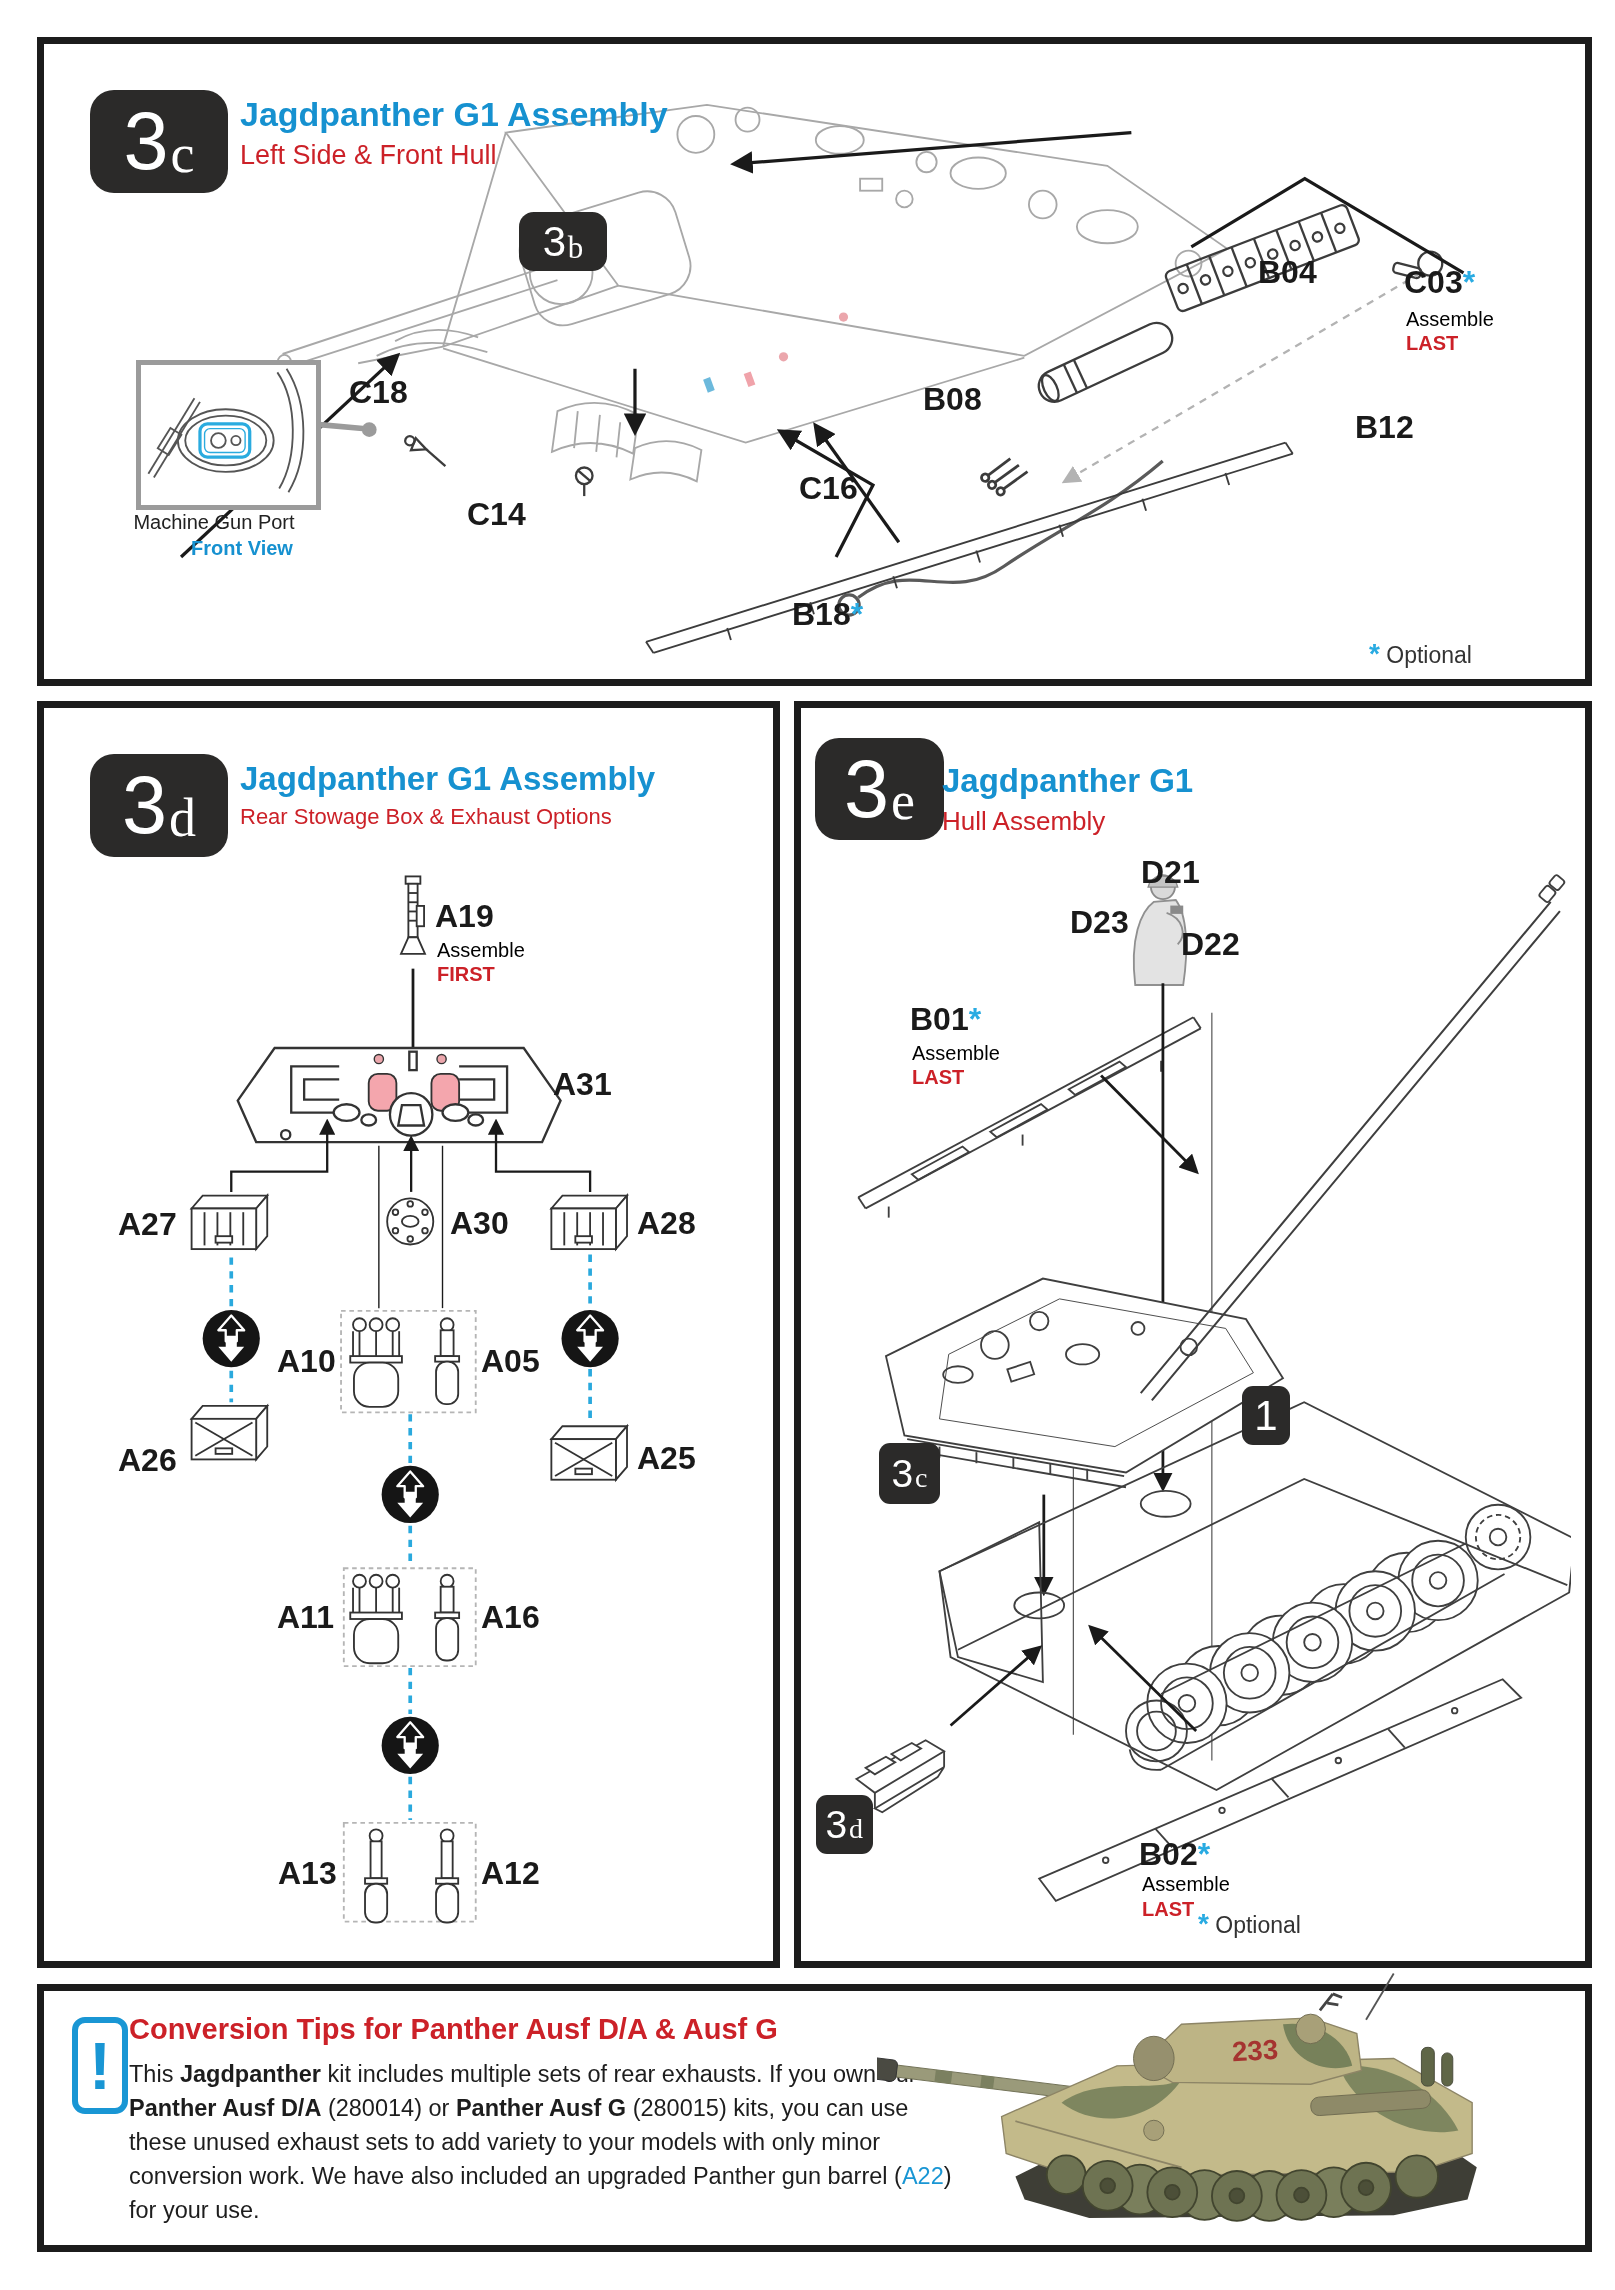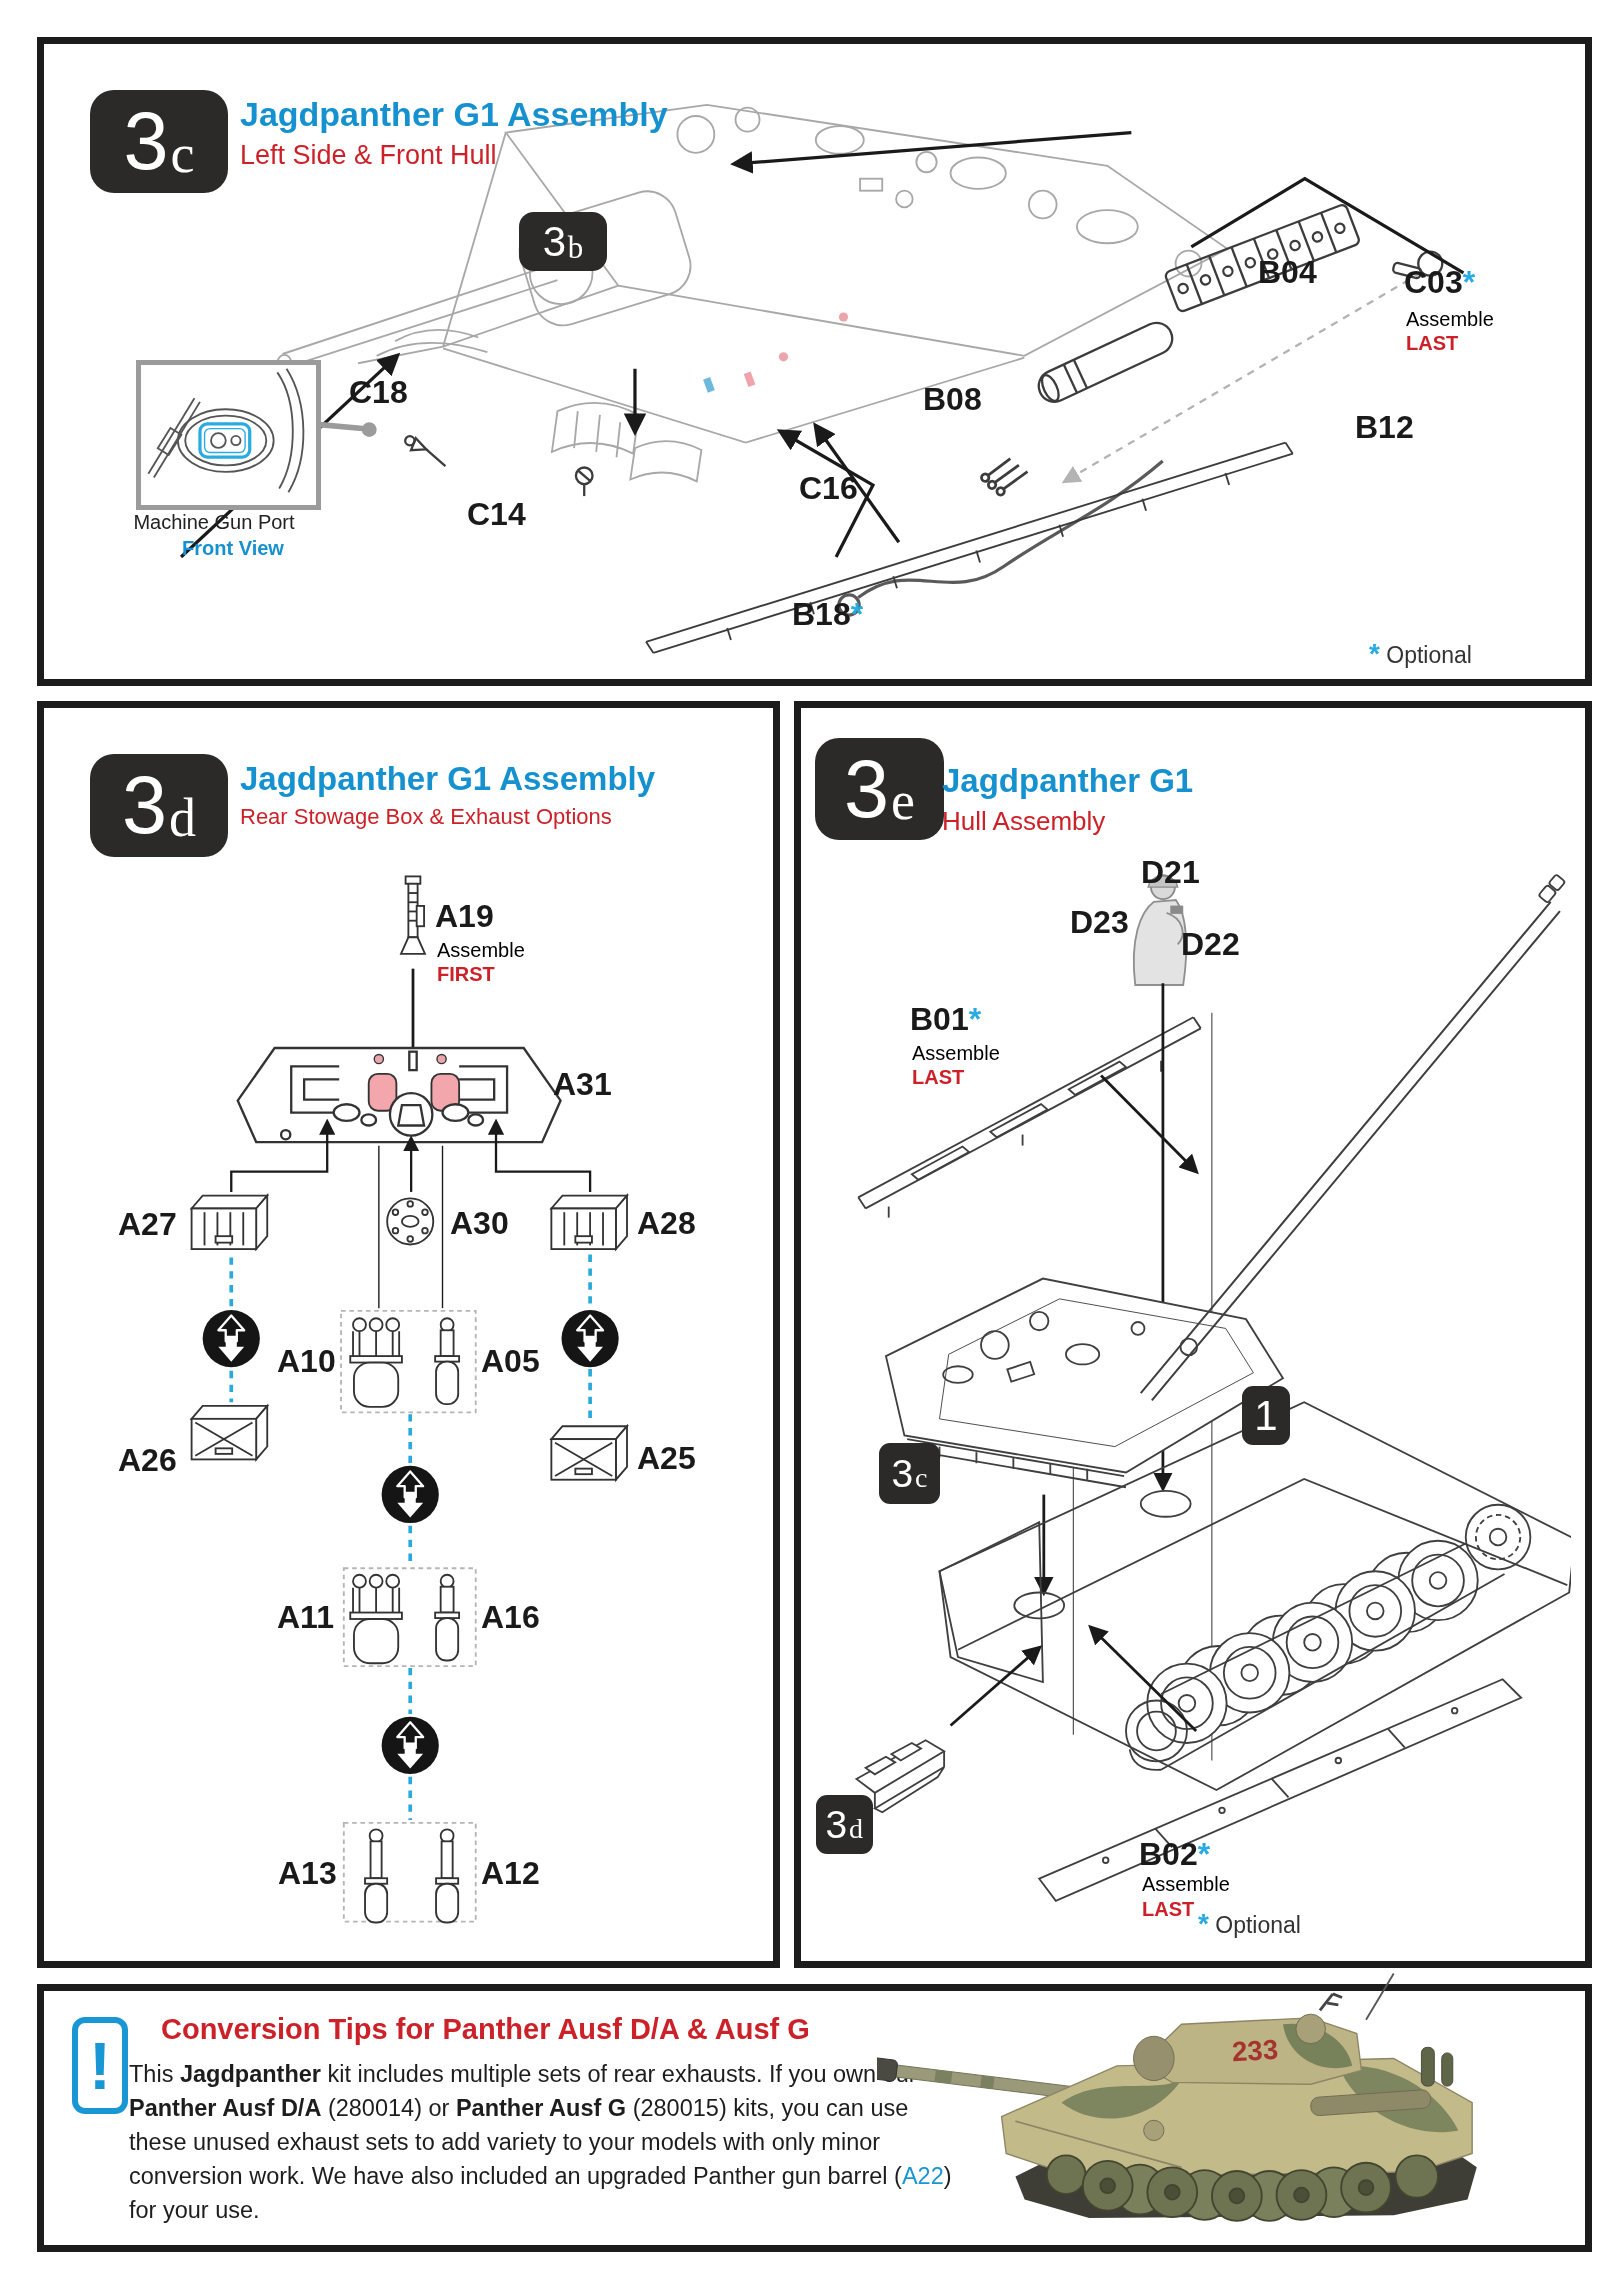--- a/index.html
+++ b/index.html
@@ -24,21 +24,21 @@
   .note-a{position:absolute;color:#000000;font-size:20px;white-space:nowrap;}
   .note-r{position:absolute;color:#cc2128;font-weight:bold;font-size:20px;white-space:nowrap;}
   .caption{position:absolute;font-size:20px;color:#222;text-align:center;width:268px;}
   .caption.blue{color:#1691d0;font-weight:bold;}
   .optnote{position:absolute;font-size:23px;color:#333;white-space:nowrap;}
   .optnote .star{font-size:28px;font-weight:bold;}
   .inset{position:absolute;border:5.5px solid #9b9b9b;background:#fff;}
   .alert-box{position:absolute;border:6.5px solid #1996d4;border-radius:13px;
              display:flex;align-items:center;justify-content:center;
              color:#1996d4;font-weight:bold;font-size:66px;}
-  .tips-head{position:absolute;color:#cc2128;font-weight:bold;font-size:29px;white-space:nowrap;margin-left:32px;}
+  .tips-head{position:absolute;color:#cc2128;font-weight:bold;font-size:29px;white-space:nowrap;}
   .tips-body{position:absolute;font-size:23.5px;color:#1d1d1d;}
   .tips-line{line-height:34px;white-space:nowrap;}
   .tips-line .bold{font-weight:bold;}
   .tips-line .blue{color:#1996d4;font-weight:normal;}
   svg{display:block;}
   svg text{font-family:"Liberation Sans", sans-serif;}
 </style>
 </head>
 <body>
 
@@ -193,21 +193,21 @@
             <ellipse cx="92" cy="82" rx="44" ry="27"></ellipse>
           <path d="M 148,8 C 170,40 170,100 150,134 M 158,4 C 182,42 182,102 160,138"></path>
           <circle cx="84" cy="82" r="8"></circle>
             <circle cx="103" cy="82" r="5"></circle>
         </g>
         <rect x="64" y="64" width="54" height="36" rx="8" stroke="#2aabdf" stroke-width="3.5" fill="none"></rect>
         <rect x="69" y="69" width="44" height="26" rx="6" stroke="#2aabdf" stroke-width="1.5" fill="none"></rect>
       </svg>
     </div>
     <div class="caption" style="left:36px;top:467px">Machine Gun Port</div>
-    <div class="caption blue" style="left:55px;top:493px">Front View</div>
+    <div class="caption blue" style="left:64px;top:493px">Front View</div>
 
     <div class="plabel" style="left:305px;top:330px">C18</div>
     <div class="plabel" style="left:423px;top:452px">C14</div>
     <div class="plabel" style="left:755px;top:426px">C16</div>
     <div class="plabel" style="left:879px;top:337px">B08</div>
     <div class="plabel" style="left:748px;top:552px"><span>B18</span><span class="star">*</span></div>
     <div class="plabel" style="left:1214px;top:210px">B04</div>
     <div class="plabel" style="left:1360px;top:220px"><span>C03</span><span class="star">*</span></div>
     <div class="note-a" style="left:1362px;top:264px">Assemble</div>
     <div class="note-r" style="left:1362px;top:288px">LAST</div>

